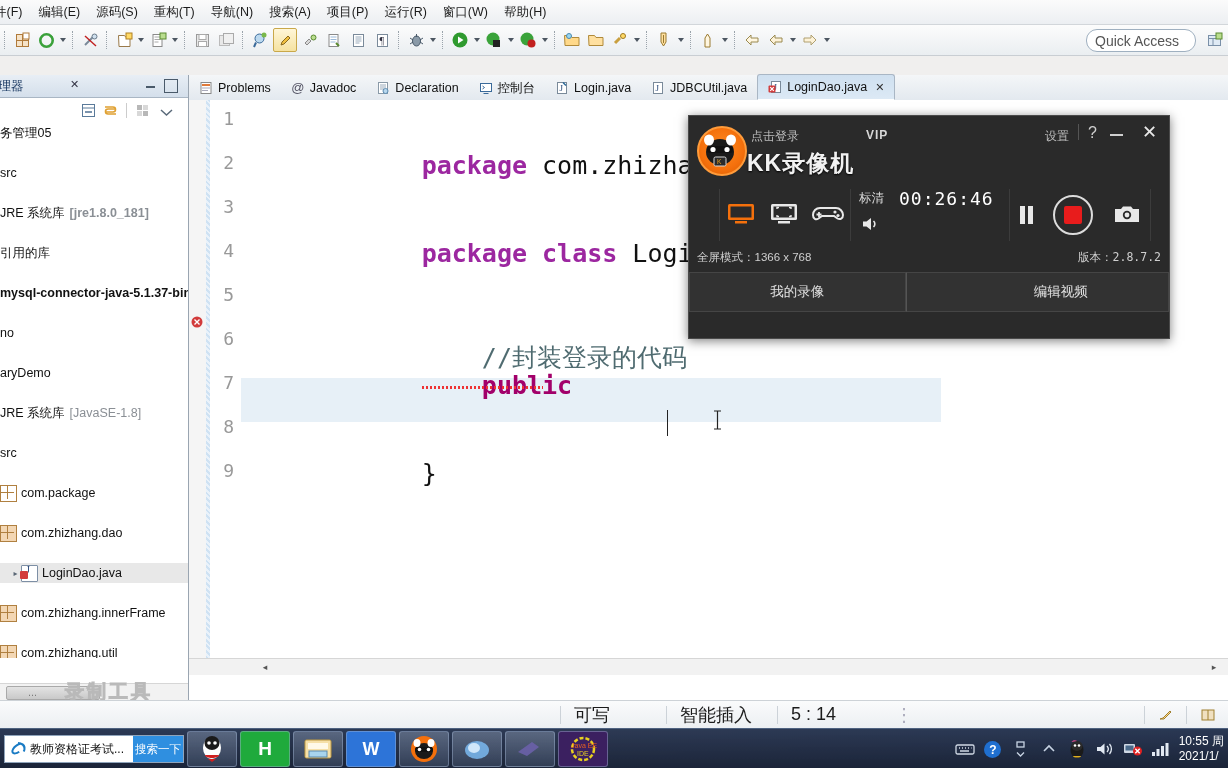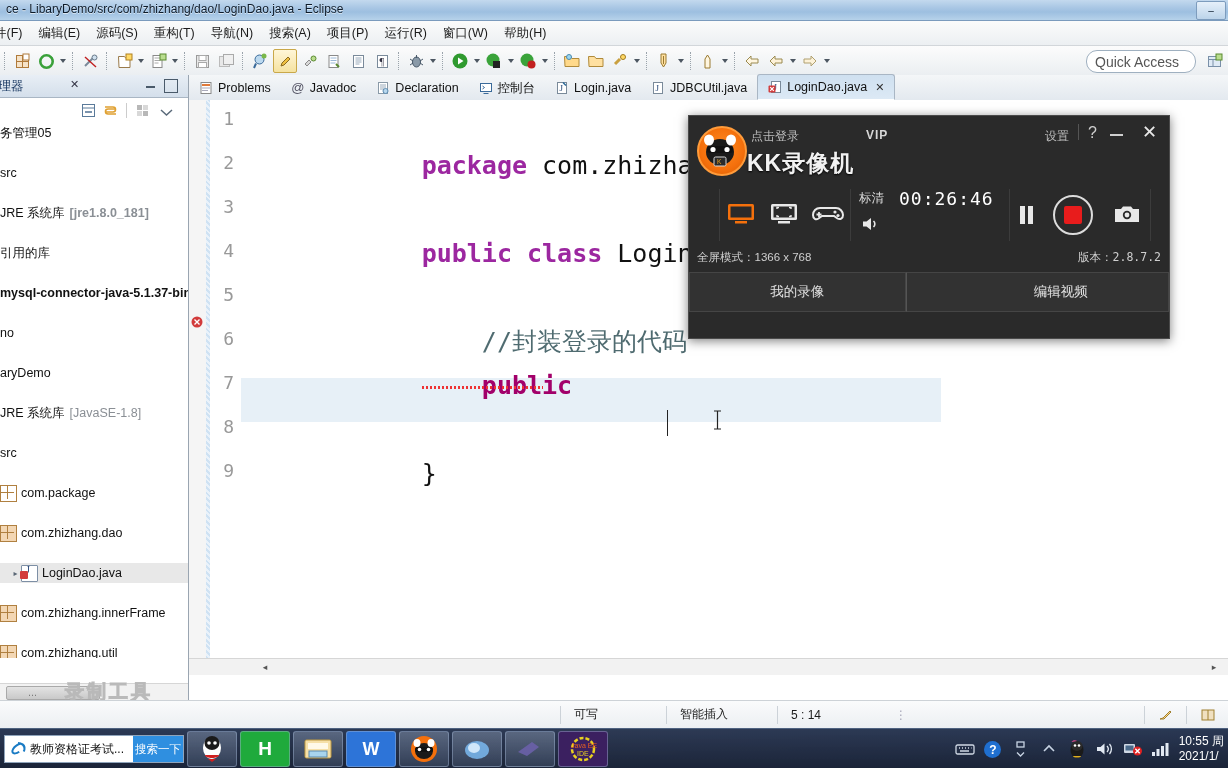--- a/index.html
+++ b/index.html
@@ -133,21 +133,21 @@
   #e-hscroll{position:absolute;left:0;bottom:0;width:1039px;height:16px;background:#f2f2f2;
     border-top:1px solid #d6d6d6;}
   #e-hscroll .lbtn,#e-hscroll .rbtn{position:absolute;top:2px;width:12px;height:12px;font-size:9px;
     color:#555;display:flex;align-items:center;justify-content:center;}
   #e-hscroll .lbtn{left:70px;}
   #e-hscroll .rbtn{right:8px;}
 
   
   #statusbar{position:absolute;left:0;top:700px;width:1228px;height:27px;
     background:linear-gradient(180deg,#fafbfc,#eceff2);border-top:1px solid #cdd2d7;
-    display:flex;align-items:center;font-size:12px;color:#1b1b1b;}
+    display:flex;align-items:center;font-size:18px;color:#1b1b1b;}
   #statusbar .sbsep{width:1px;height:18px;border-left:1px solid #ccd2d8;margin:0 0;}
   #statusbar .sbcell{height:27px;display:flex;align-items:center;padding:0 12px;white-space:nowrap;}
 
   
   #taskbar{position:absolute;left:0;top:728px;width:1228px;height:40px;
     background:linear-gradient(180deg,rgba(40,56,84,.92),rgba(24,34,54,.96));
     border-top:1px solid rgba(130,160,200,.5);display:flex;align-items:center;}
   #iesearch{width:178px;height:26px;margin-left:4px;background:#fff;border:1px solid #8fa4bb;
     display:flex;align-items:center;overflow:hidden;flex:none;}
   #iesearch .ielogo{width:20px;height:20px;margin:0 2px 0 3px;flex:none;}
@@ -207,26 +207,20 @@
     font-size:13.5px;color:#e2e2e2;background:#323232;border:1px solid #454545;}
   .kkbtn + .kkbtn{border-left:1px solid #555;padding-left:47px;}
 </style>
 </head>
 <body>
 
 <div id="desktop"></div>
 
 <div id="eclipse">
 
-  <div id="titlebar">
-    <div class="tb-text">ce - LibaryDemo/src/com/zhizhang/dao/LoginDao.java - Eclipse</div>
-    <div class="tb-btns">
-      <div class="tb-btn">–</div>
-    </div>
-  </div>
 
   <div id="menubar">
     <div class="mi">件(F)</div>
     <div class="mi">编辑(E)</div>
     <div class="mi">源码(S)</div>
     <div class="mi">重构(T)</div>
     <div class="mi">导航(N)</div>
     <div class="mi">搜索(A)</div>
     <div class="mi">项目(P)</div>
     <div class="mi">运行(R)</div>
@@ -618,23 +612,23 @@
           <div class="lnum" style="top:360px;">9</div>
         </div>
 
         <div id="hl-line"></div>
 
         <div id="codetext">
           <div class="cline" style="top:0px;">
             <span class="kw">package</span><span class="pl"> com.zhizhang.d</span>
           </div>
           <div class="cline" style="top:88px;">
-            <span class="kw">public class</span><span class="pl"> LoginDao</span>
+            <span class="kw">package class</span><span class="pl"> LoginDao</span>
           </div>
-          <div class="cline" style="top:176px;text-align:right;">
+          <div class="cline" style="top:192px;text-align:right;">
             <span class="cmt">    //封装登录的代码</span>
           </div>
           <div class="cline" style="top:220px;position:relative;">
             <span class="kw2" style="position:relative;display:inline-block;"><span>    public</span><span id="err-underline"></span></span>
           </div>
           <div class="cline" style="top:308px;">
             <span class="pl">}</span>
           </div>
         </div>
 

